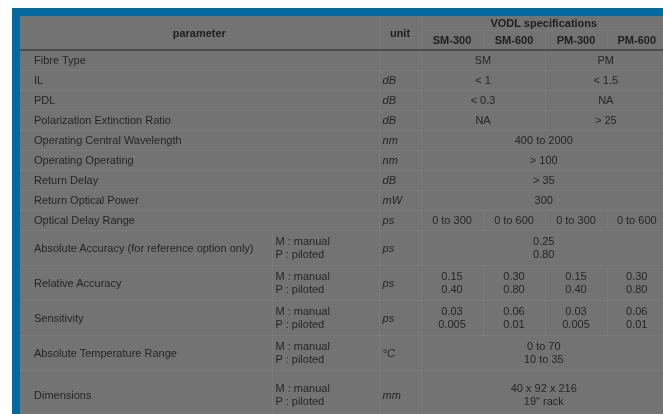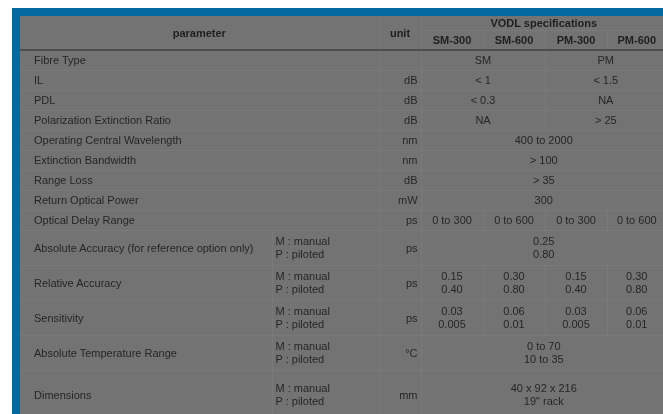--- a/index.html
+++ b/index.html
@@ -35,21 +35,21 @@
     color: #1f1f1f;
   }
   tr.hr1 { height: 18px; }
   tr.hr2 { height: 20px; }
   tr.hr2 th, th.ph, th.uh { border-bottom: 2px solid #4d4d4d; }
   tbody tr { height: 20px; }
   tbody tr.tall { height: 35px; }
   tbody tr:last-child { height: 54px; }
   td.param { text-align: left; white-space: nowrap; padding-left: 14px; }
   td.sub   { text-align: left; }
-  td.unit  { text-align: right; }
+  td.unit  { text-align: left; font-style: italic; }
   td.val   { text-align: center; }
   .ln { line-height: 13px; }
   td.sub .ln { text-align: left; }
   td.val .ln { text-align: center; }
 </style>
 </head>
 <body>
 
 <div class="page">
   <table class="spec-table">
@@ -117,28 +117,28 @@
           </td>
         </tr>
         <tr class="row">
           <td class="param" colspan="2">Operating Central Wavelength</td>
           <td class="unit">nm</td>
           <td class="val" colspan="4">
             <div class="ln">400 to 2000</div>
           </td>
         </tr>
         <tr class="row">
-          <td class="param" colspan="2">Extinction Bandwidth</td>
+          <td class="param" colspan="2">Operating Operating</td>
           <td class="unit">nm</td>
           <td class="val" colspan="4">
             <div class="ln">&gt; 100</div>
           </td>
         </tr>
         <tr class="row">
-          <td class="param" colspan="2">Range Loss</td>
+          <td class="param" colspan="2">Return Delay</td>
           <td class="unit">dB</td>
           <td class="val" colspan="4">
             <div class="ln">&gt; 35</div>
           </td>
         </tr>
         <tr class="row">
           <td class="param" colspan="2">Return Optical Power</td>
           <td class="unit">mW</td>
           <td class="val" colspan="4">
             <div class="ln">300</div>

